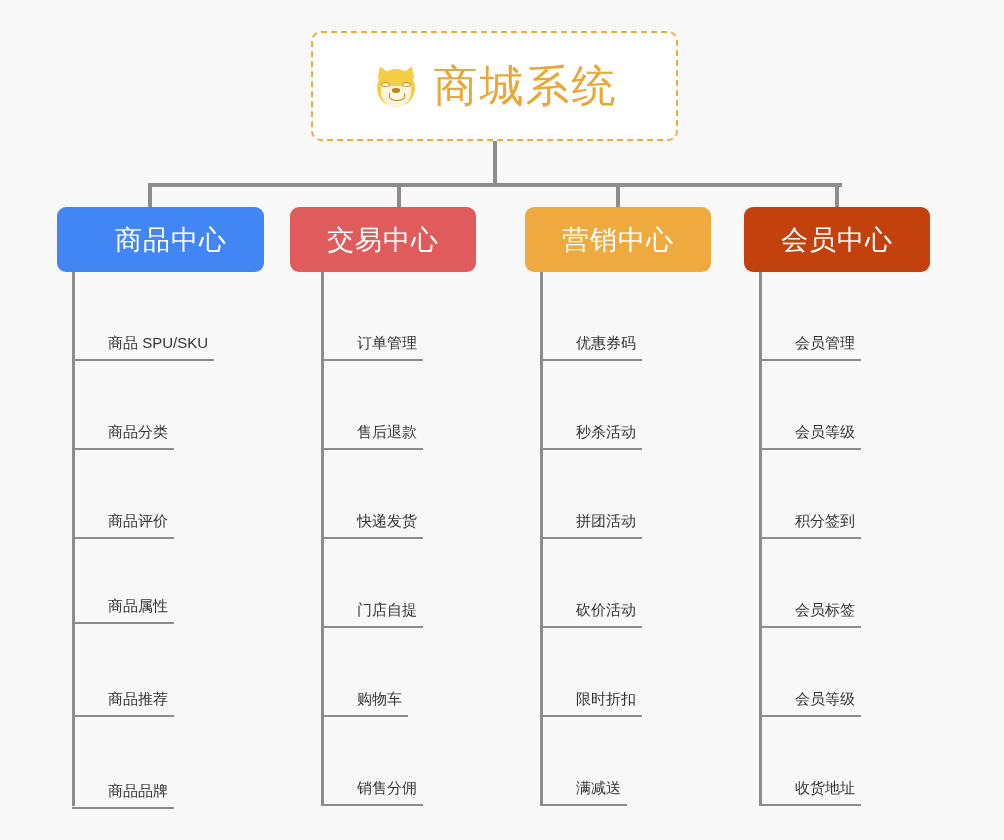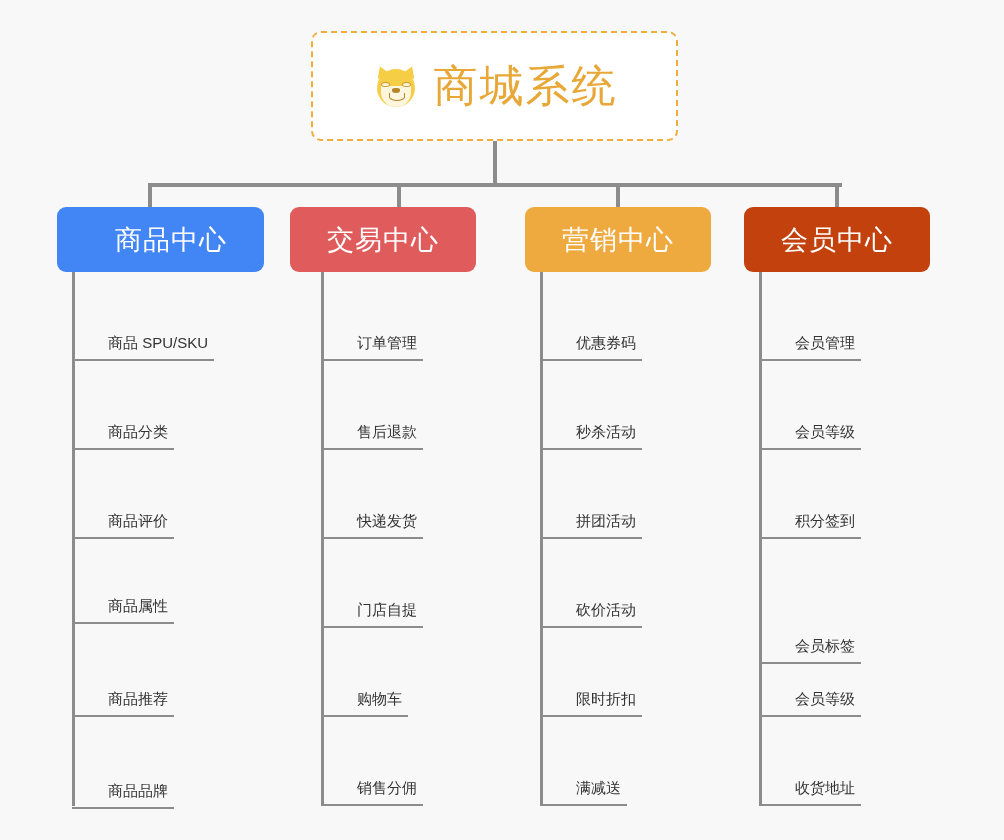--- a/index.html
+++ b/index.html
@@ -300,21 +300,21 @@
         <div class="trunk" style="height: 534px;"></div>
         <div class="leaf" style="top: 0px;">
           <span class="leaf-label">会员管理</span>
         </div>
         <div class="leaf" style="top: 89px;">
           <span class="leaf-label">会员等级</span>
         </div>
         <div class="leaf" style="top: 178px;">
           <span class="leaf-label">积分签到</span>
         </div>
-        <div class="leaf" style="top: 267px; margin-top: 36px;">
+        <div class="leaf" style="top: 267px;">
           <span class="leaf-label">会员标签</span>
         </div>
         <div class="leaf" style="top: 356px;">
           <span class="leaf-label">会员等级</span>
         </div>
         <div class="leaf" style="top: 445px;">
           <span class="leaf-label">收货地址</span>
         </div>
       </div>
     </div>

